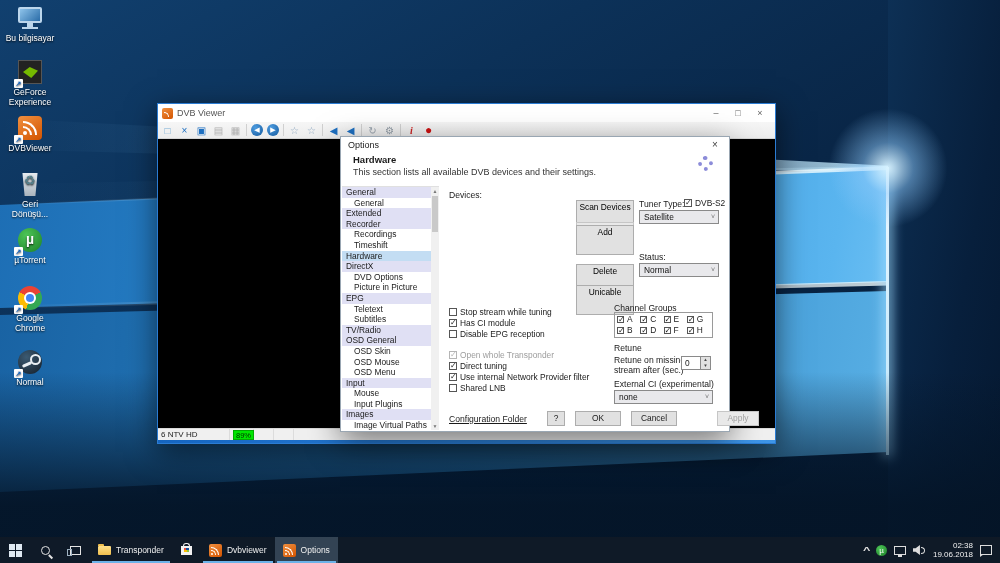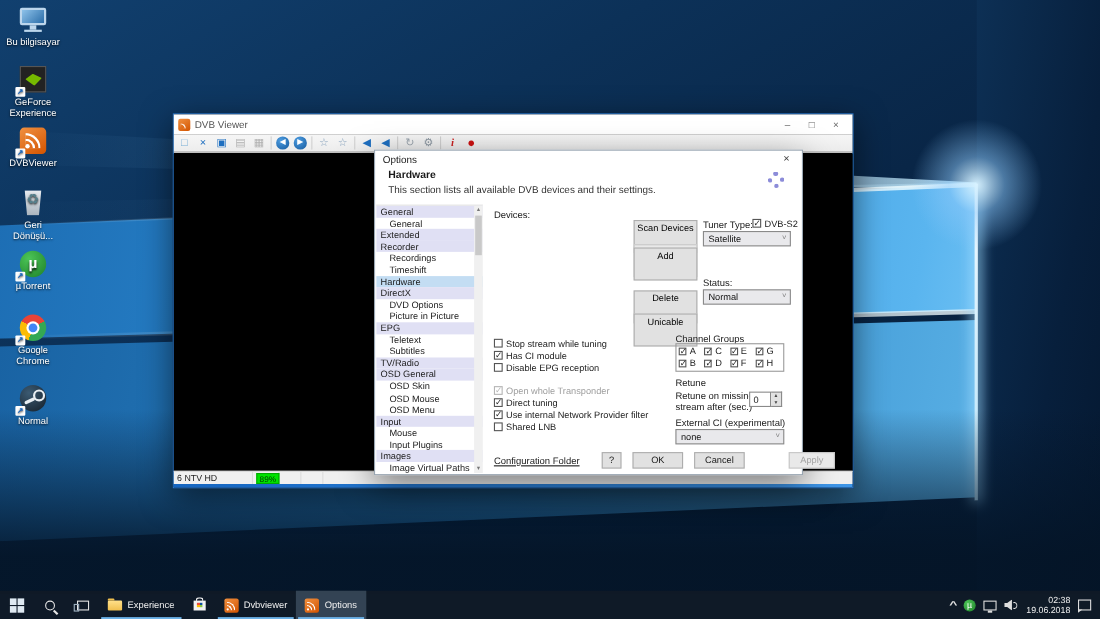--- a/index.html
+++ b/index.html
@@ -488,21 +488,21 @@
     <span class="srch"></span>
   </div>
   <div class="tb-sysbtn">
     <span class="tview"></span>
   </div>
   <div id="tb-apps" style="display:flex;align-items:stretch">
       <div class="tb-app open">
         <span class="mini">
           <span class="i-folder"></span>
         </span>
-        <span class="lbl">Experience</span>
+        <span class="lbl">Transponder</span>
       </div>
       <div class="tb-app">
         <span class="mini">
           <span class="i-store"></span>
         </span>
       </div>
       <div class="tb-app open">
         <span class="mini">
           <span class="i-dvb">
             <span class="dot"></span>

